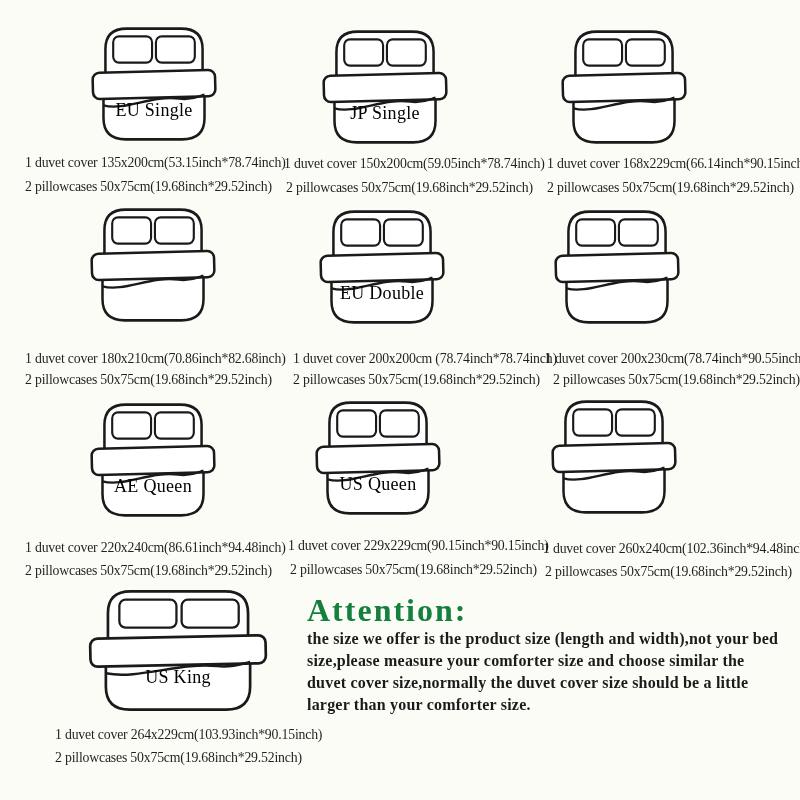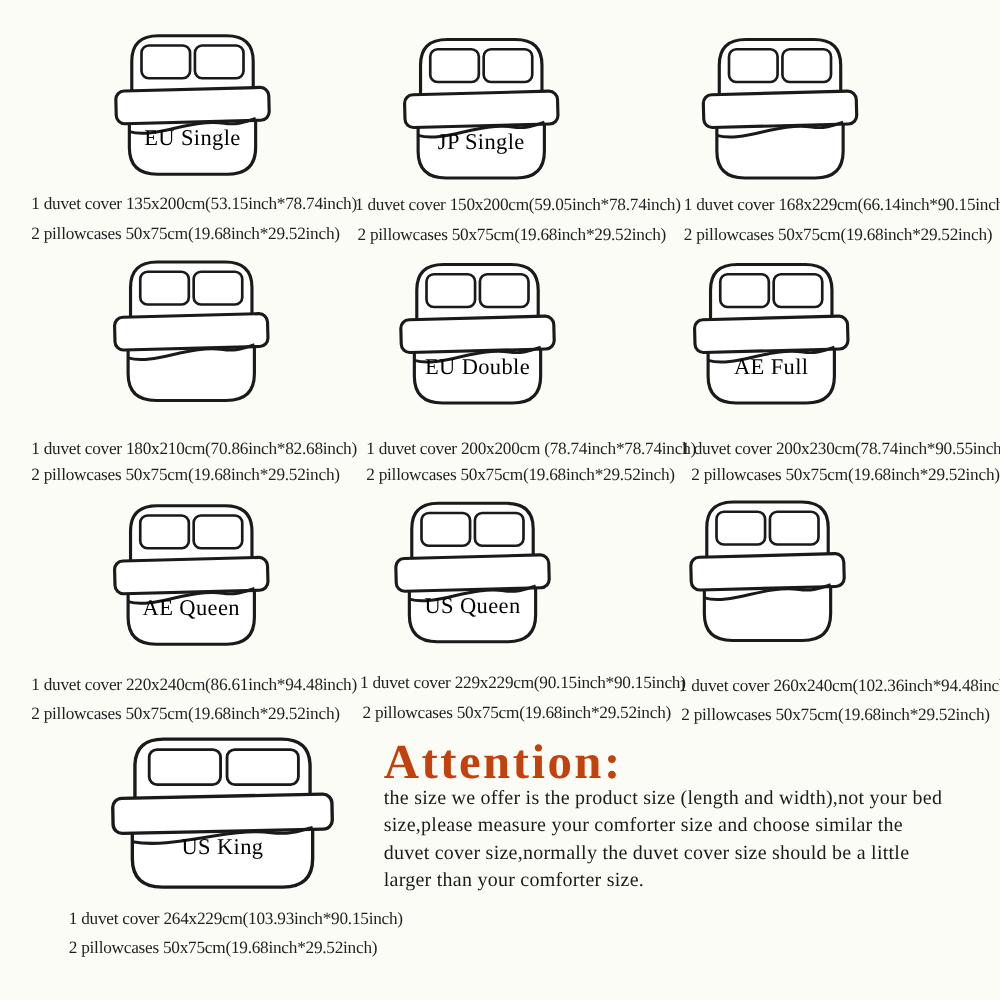--- a/index.html
+++ b/index.html
@@ -31,25 +31,25 @@
   .d3{left:25px;  top:351px;} .p3{left:25px;  top:372px;}
   .d4{left:293px; top:351px;} .p4{left:293px; top:372px;}
   .d5{left:545px; top:351px;} .p5{left:553px; top:372px;}
   .d6{left:25px;  top:540px;} .p6{left:25px;  top:563px;}
   .d7{left:288px; top:538px;} .p7{left:290px; top:562px;}
   .d8{left:543px; top:541px;} .p8{left:545px; top:564px;}
   .d9{left:55px;  top:727px;} .p9{left:55px;  top:750px;}
   
   .attention { position:absolute; left:307px; top:592px; width:488px; }
   .attention-heading {
-    font-size:39px; font-weight:700; letter-spacing:2px;
-    color:#c2410c; line-height:36px;
+    font-size:32px; font-weight:700; letter-spacing:2px;
+    color:#15803d; line-height:36px;
   }
   .attention-line {
-    font-size:16px; font-weight:400; letter-spacing:0.2px;
+    font-size:16px; font-weight:700; letter-spacing:0.2px;
     line-height:22px; white-space:nowrap; color:#1b1b1b;
   }
 </style>
 </head>
 <body>
 
 <svg width="0" height="0" style="position:absolute" aria-hidden="true">
   <defs>
     <symbol id="bed-sym" viewBox="0 0 140 124">
       <path d="M20,60 L20,26 Q20,5 42,5 L98,5 Q120,5 120,26 L120,60 Z" fill="#ffffff" stroke="#1a1a1a" stroke-width="2.6"></path>
@@ -123,21 +123,20 @@
     </div>
     <div class="spec d4">1 duvet cover 200x200cm (78.74inch*78.74inch)</div>
     <div class="spec p4">2 pillowcases 50x75cm(19.68inch*29.52inch)</div>
   </div>
 
   <div>
     <div class="bed b5">
       <svg width="136" height="124" viewBox="0 0 140 124">
           <use href="#bed-sym"></use>
         </svg>
-      <div class="bed-label">AE Full</div>
     </div>
     <div class="spec d5">1 duvet cover 200x230cm(78.74inch*90.55inch)</div>
     <div class="spec p5">2 pillowcases 50x75cm(19.68inch*29.52inch)</div>
   </div>
 
   <div>
     <div class="bed b6">
       <svg width="136" height="124" viewBox="0 0 140 124">
           <use href="#bed-sym"></use>
         </svg>

